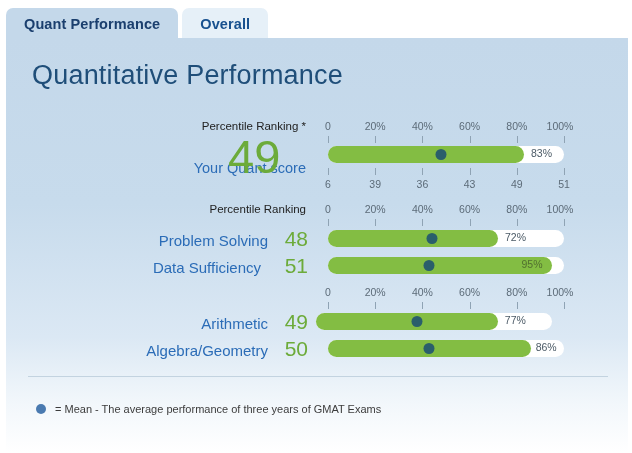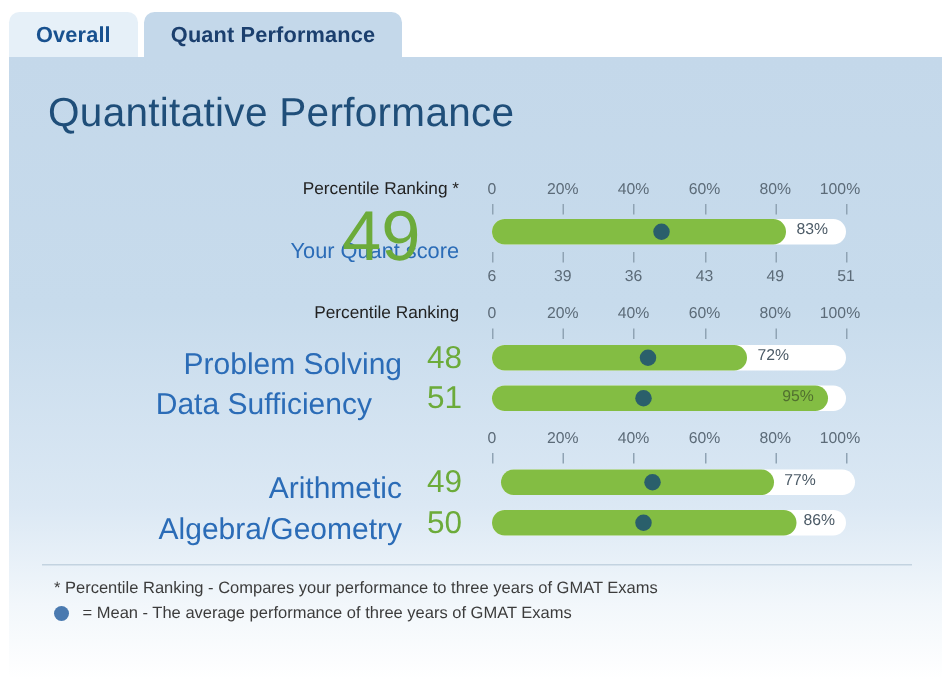--- a/index.html
+++ b/index.html
@@ -58,21 +58,21 @@
   .axis-labels span,.scale-labels span{
     position:absolute;transform:translateX(-50%);
     font-size:10.5px;color:#5c6b78;white-space:nowrap;
   }
   .axis-ticks i,.scale-ticks i{
     position:absolute;width:1px;height:7px;background:#8fa3b4;
   }
 
   .rowlabel{
     position:absolute;text-align:right;
-    font-size:20px;color:#2b6cb7;white-space:nowrap;
+    font-size:15px;color:#2b6cb7;white-space:nowrap;
   }
   .rowscore{
     position:absolute;text-align:right;
     font-size:21px;color:#6cab3a;
   }
   .caption{
     position:absolute;text-align:right;
     font-size:11.5px;color:#222;white-space:nowrap;
   }
 
@@ -116,22 +116,22 @@
     position:absolute;left:30px;width:10px;height:10px;border-radius:50%;
     background:#4a7ab0;
   }
 </style>
 </head>
 <body>
 
 <div id="app">
 
   <div class="tabbar">
+    <div class="tab active">Quant Performance</div>
     <div class="tab">Overall</div>
-    <div class="tab active">Quant Performance</div>
   </div>
 
   <div class="panel">
 
     <div class="panel-title">Quantitative Performance</div>
 
     <div class="section" style="top:82px;">
       <div class="caption" style="right:322px;top:0px;">Percentile Ranking *</div>
 
       <div class="axis-labels" style="top:0px;">
@@ -199,21 +199,21 @@
       </div>
 
       <div class="rowlabel" style="right:360px;top:29px;">Problem Solving</div>
       <div class="rowscore" style="left:264px;top:24px;width:38px;">48</div>
       <div class="track" style="left:322px;top:27px;width:236px;">
         <div class="fill" style="width:72%;"></div>
         <div class="dot" style="left:44%;"></div>
         <div class="pct" style="left:75%;">72%</div>
       </div>
 
-      <div class="rowlabel" style="right:380px;top:56px;margin-left:28px;">Data Sufficiency</div>
+      <div class="rowlabel" style="right:367px;top:56px;margin-left:28px;">Data Sufficiency</div>
       <div class="rowscore" style="left:264px;top:51px;width:38px;">51</div>
       <div class="track" style="left:322px;top:54px;width:236px;">
         <div class="fill" style="width:95%;"></div>
         <div class="dot" style="left:43%;"></div>
         <div class="pct inside" style="left:82%;">95%</div>
       </div>
     </div>
 
     <div class="section" style="top:248px;">
       <div class="axis-labels" style="top:0px;">
@@ -228,37 +228,36 @@
         <i style="left:6px;"></i>
           <i style="left:53.2px;"></i>
           <i style="left:100.4px;"></i>
         <i style="left:147.6px;"></i>
           <i style="left:194.8px;"></i>
           <i style="left:242px;"></i>
       </div>
 
       <div class="rowlabel" style="right:360px;top:29px;">Arithmetic</div>
       <div class="rowscore" style="left:264px;top:24px;width:38px;">49</div>
-      <div class="track" style="left:328px;top:27px;width:236px;">
+      <div class="track" style="left:310px;top:27px;width:236px;">
         <div class="fill" style="width:77%;"></div>
         <div class="dot" style="left:43%;"></div>
         <div class="pct" style="left:80%;">77%</div>
       </div>
 
       <div class="rowlabel" style="right:360px;top:56px;">Algebra/Geometry</div>
       <div class="rowscore" style="left:264px;top:51px;width:38px;">50</div>
       <div class="track" style="left:322px;top:54px;width:236px;">
         <div class="fill" style="width:86%;"></div>
         <div class="dot" style="left:43%;"></div>
         <div class="pct" style="left:88%;">86%</div>
       </div>
     </div>
 
     <div class="divider" style="top:338px;"></div>
 
-    <div class="foot" style="top:348px;">* Percentile Ranking - Compares your performance to three years of GMAT Exams</div>
 
     <div class="foot-dot" style="top:366px;"></div>
     <div class="foot" style="left:49px;top:365px;">= Mean - The average performance of three years of GMAT Exams</div>
 
 
   </div>
 </div>
 
 </body></html>

